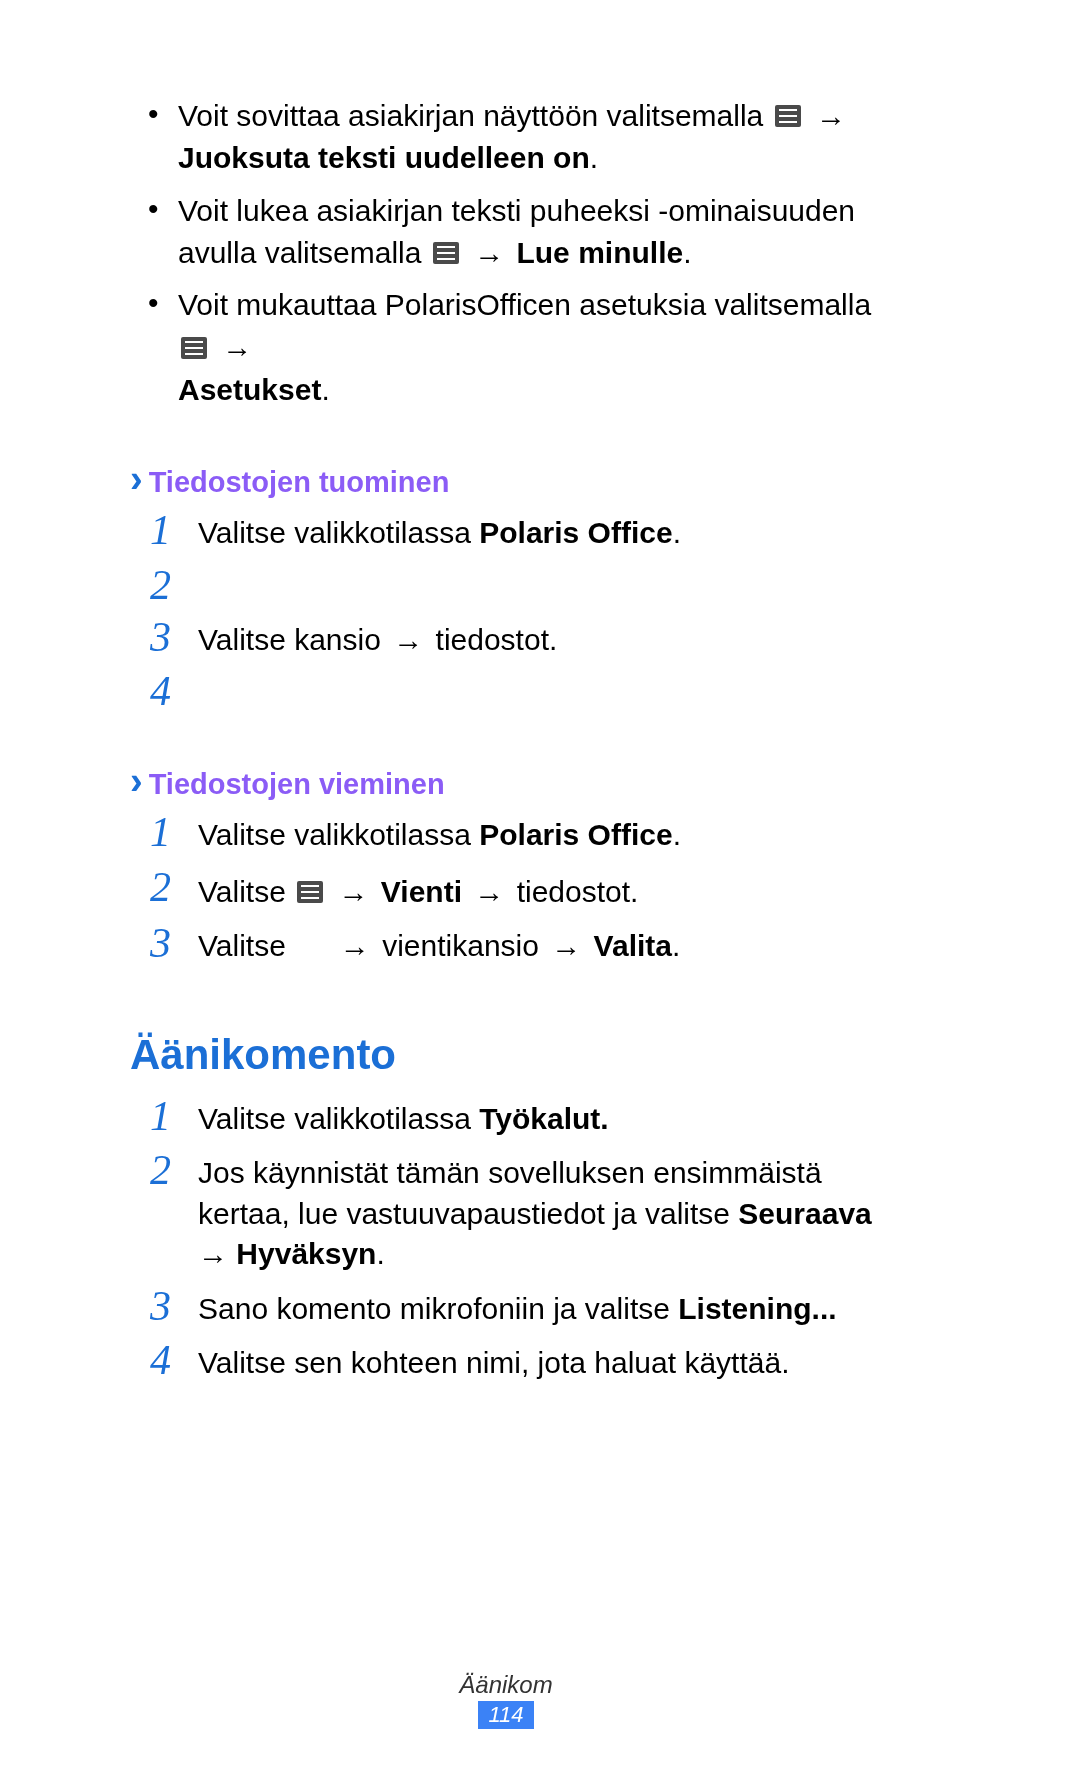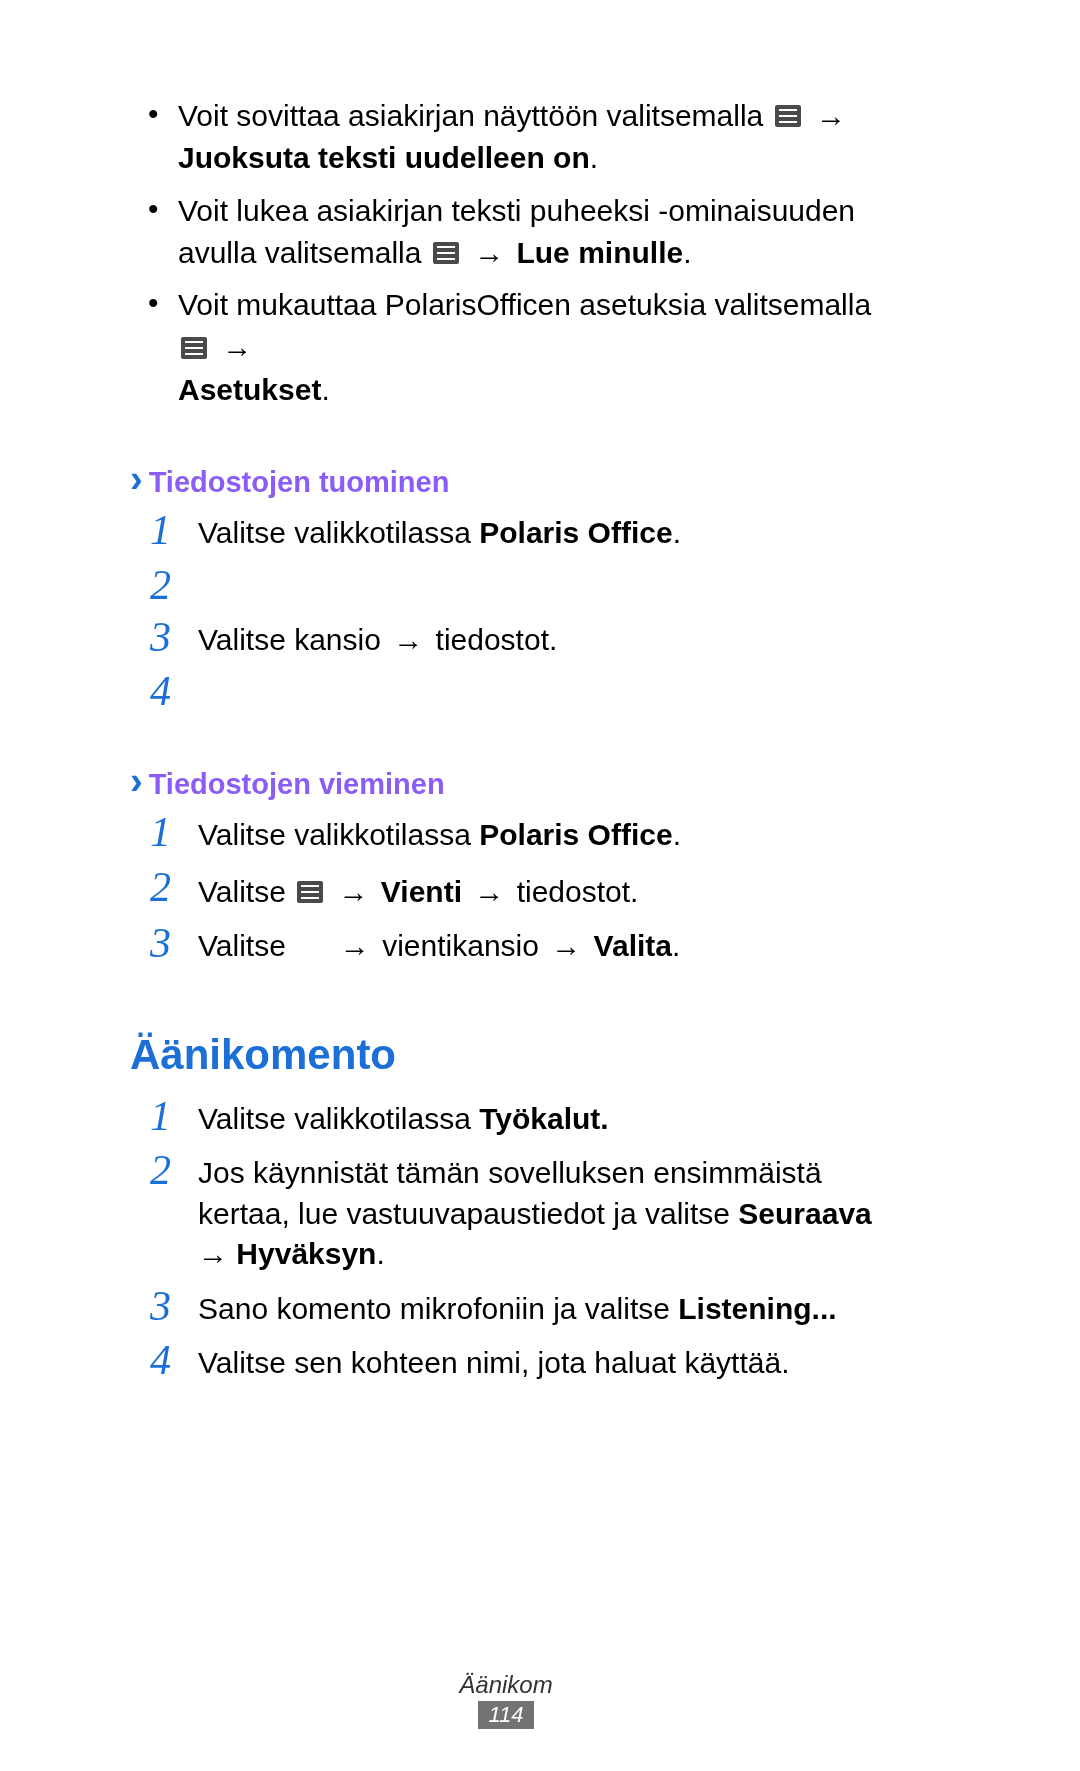--- a/index.html
+++ b/index.html
@@ -117,21 +117,21 @@
     left: 0; right: 0;
     text-align: center;
   }
   .footer-label {
     font-style: italic;
     font-size: 24px;
     color: #333;
   }
   .page-num-box {
     display: inline-block;
-    background: #737373;
+    background: #3b82f6;
     color: #fff;
     font-size: 22px;
     padding: 1px 10px;
     margin-top: 2px;
     font-style: italic;
   }
 </style>
 </head>
 <body>
 

